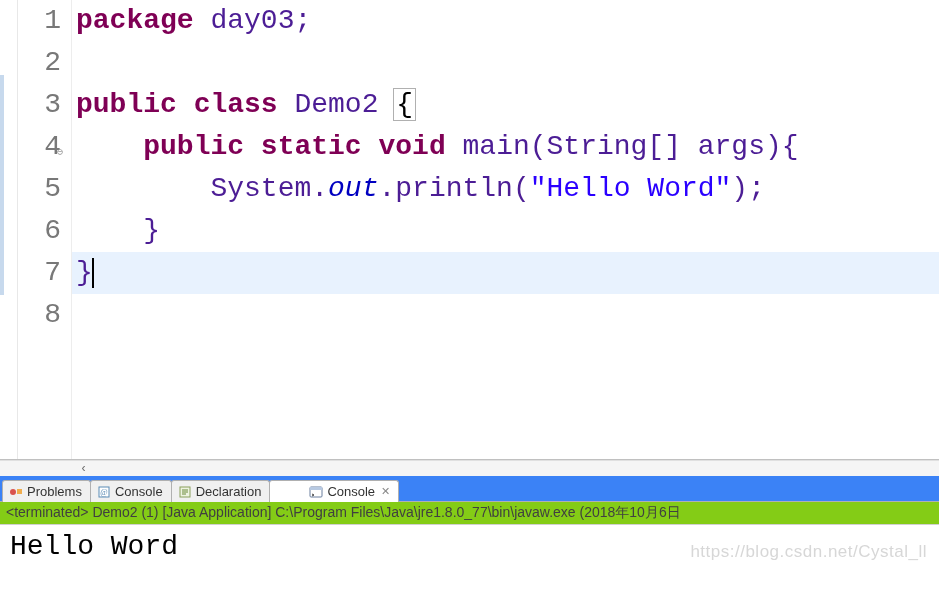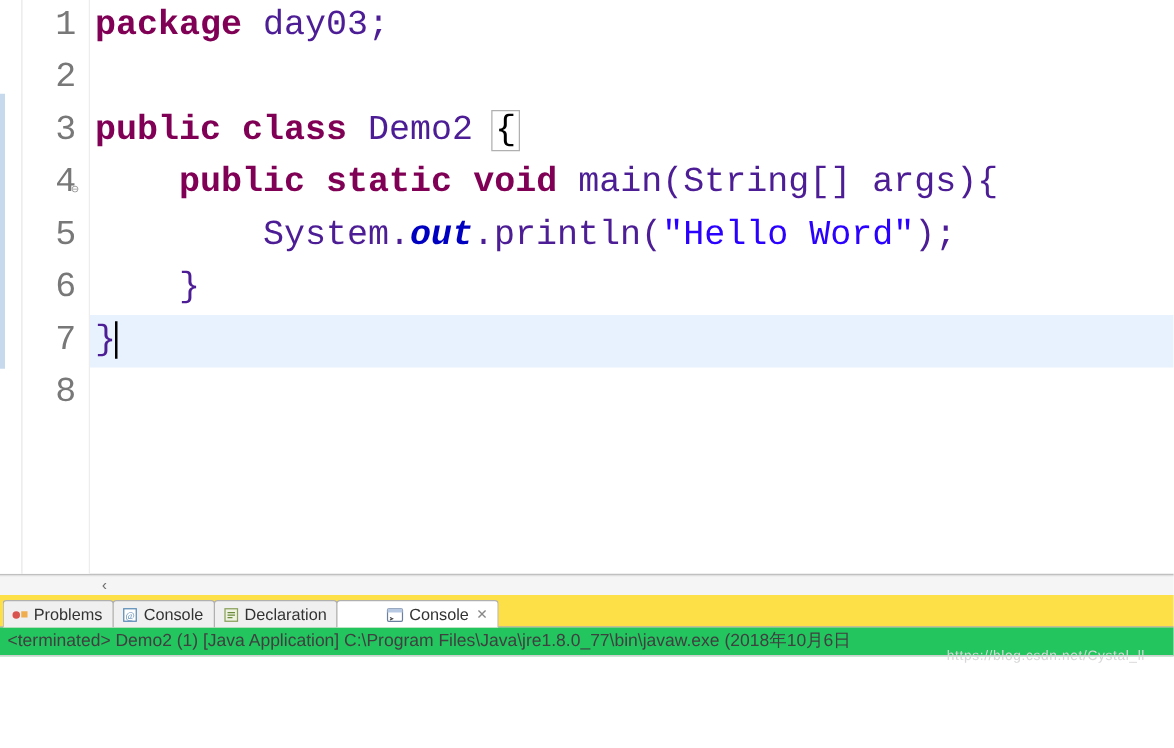--- a/index.html
+++ b/index.html
@@ -8,34 +8,34 @@
   .marker-bar { width: 18px; background: #fff; border-right: 1px solid #e8e8e8; position: relative; }
   .marker-bar .change-marker { position: absolute; left: 0; top: 75px; width: 4px; height: 220px; background: #c7d9ed; }
   .gutter { width: 54px; background: #fff; text-align: right; padding-right: 10px; font-size: 28px; color: #787878; line-height: 42px; border-right: 1px solid #ededed; user-select: none; }
   .gutter .ln { height: 42px; position: relative; }
   .gutter .ann { position: absolute; right: -2px; top: 6px; font-size: 10px; color: #9a9a9a; }
   .code { flex: 1; font-size: 28px; line-height: 42px; white-space: pre; overflow: hidden; position: relative; }
   .code .line { height: 42px; padding-left: 4px; }
   .code .line.current { background: #e8f2fe; }
   .caret { display: inline-block; width: 2px; height: 30px; background: #000; vertical-align: middle; margin-left: -1px; }
   .kw { color: #7f0055; font-weight: bold; }
-  .field-static { color: #0000c0; font-weight: bold; font-style: italic; }
+  .field-static { color: #0000c0; font-weight: normal; font-style: italic; }
   .str { color: #2a00ff; }
   .plain { color: #4c1d95; }
   .box { border: 1px solid #b0b0b0; padding: 0 2px; margin-left: -2px; }
   .hscroll { height: 16px; background: #f5f5f5; border-top: 1px solid #e0e0e0; display: flex; align-items: center; padding-left: 80px; }
   .hscroll .arrow { font-size: 12px; color: #707070; }
-  .tabs-row { display: flex; align-items: flex-end; height: 26px; background: #fde047; border-bottom: 1px solid #b0b0b0; font-family: "Segoe UI", Tahoma, sans-serif; font-size: 13px; padding-left: 2px; }
+  .tabs-row { display: flex; align-items: flex-end; height: 26px; background: #3b82f6; border-bottom: 1px solid #b0b0b0; font-family: "Segoe UI", Tahoma, sans-serif; font-size: 13px; padding-left: 2px; }
   .tab { display: flex; align-items: center; gap: 4px; padding: 3px 8px 3px 6px; border: 1px solid #b0b0b0; border-bottom: none; background: #f0f0f0; color: #333; margin-right: -1px; border-radius: 3px 3px 0 0; position: relative; top: 1px; cursor: pointer; }
   .tab.active { background: #fff; padding-left: 39px; }
   .tab .ticon { width: 14px; height: 14px; display: inline-flex; align-items: center; justify-content: center; }
   .tab .close { font-size: 11px; color: #888; margin-left: 2px; }
-  .console-header { font-family: "Segoe UI", Tahoma, sans-serif; font-size: 14px; color: #404040; padding: 2px 6px; border-bottom: 1px solid #d0d0d0; background: #22c55e; white-space: nowrap; overflow: hidden; }
+  .console-header { font-family: "Segoe UI", Tahoma, sans-serif; font-size: 14px; color: #404040; padding: 2px 6px; border-bottom: 1px solid #d0d0d0; background: #84cc16; white-space: nowrap; overflow: hidden; }
   .console-output { font-family: "Consolas","Courier New",monospace; font-size: 28px; padding: 6px 10px; color: #000; position: relative; }
-  .watermark { position: absolute; right: 23px; bottom: 6px; font-family: "Segoe UI", Tahoma, sans-serif; font-size: 11px; color: #d7d7d7; letter-spacing: 0.5px; text-align: center; }
+  .watermark { position: absolute; right: 12px; bottom: 6px; font-family: "Segoe UI", Tahoma, sans-serif; font-size: 17px; color: #d7d7d7; letter-spacing: 0.5px; text-align: center; }
   svg { display: block; }
 </style>
 </head>
 <body>
 
 <div class="editor-area">
   <div class="marker-bar">
     <div class="change-marker"></div>
   </div>
   <div class="gutter" id="gutter">
@@ -92,14 +92,15 @@
         </svg>
       </span>
       <span>Console</span>
       <span class="close">✕</span>
     </div>
   </div>
 
 <div class="console-header">&lt;terminated&gt; Demo2 (1) [Java Application] C:\Program Files\Java\jre1.8.0_77\bin\javaw.exe (2018年10月6日</div>
 
 <div class="console-output">
+  <span>Hello Word</span>
   <span class="watermark">https://blog.csdn.net/Cystal_ll</span>
 </div>
 
 </body></html>

